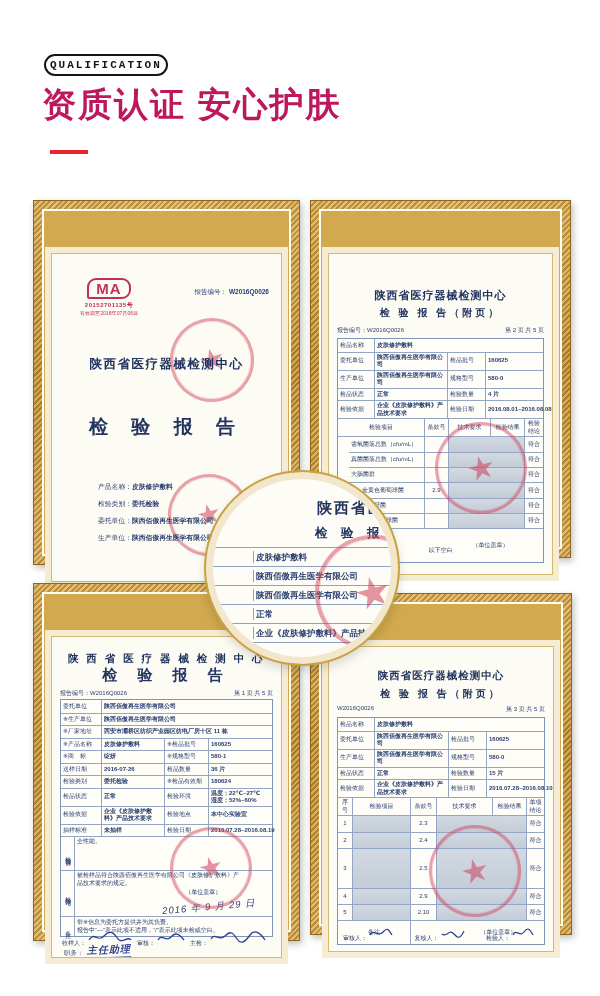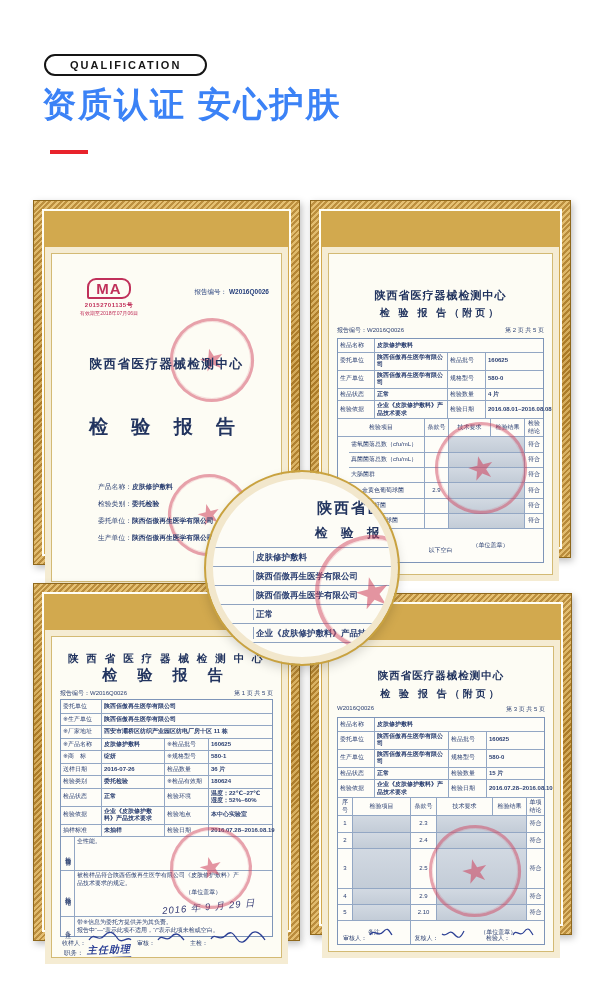--- a/index.html
+++ b/index.html
@@ -1,22 +1,22 @@
 <!DOCTYPE html>
 <html><head>
 <meta charset="utf-8">
 <style>
   *{box-sizing:border-box;margin:0;padding:0;}
   body{margin:0;background:#ffffff;font-family:"Liberation Sans","DejaVu Sans",sans-serif;}
   .stage{position:relative;width:600px;height:996px;background:#fff;overflow:hidden;color:#27407c;}
 
   
   .badge{position:absolute;left:44px;top:54px;border:2px solid #151515;border-radius:13px;
-         padding:3px 24px;font-size:11px;font-weight:bold;letter-spacing:2px;color:#151515;}
-  .h1{position:absolute;left:42px;top:82px;font-size:34px;font-weight:bold;color:#3b82f6;letter-spacing:2px;}
+         padding:3px 4px;font-size:11px;font-weight:bold;letter-spacing:2px;color:#151515;font-family:Liberation Mono, monospace;}
+  .h1{position:absolute;left:42px;top:82px;font-size:34px;font-weight:bold;color:#be185d;letter-spacing:2px;}
   .dash{position:absolute;left:50px;top:150px;width:38px;height:4px;background:#e8232b;}
 
   
   .cert{position:absolute;padding:9px;
     background:repeating-linear-gradient(135deg,rgba(122,76,14,.32) 0 2px,rgba(255,238,190,.28) 2px 4px),
                linear-gradient(180deg,#dcb057,#c08d30 45%,#d9ac55);
     box-shadow:0 0 0 1px #8f681c inset,2px 3px 7px rgba(0,0,0,.25);}
   .m1{height:100%;background:#fffef6;padding:2px;}
   .m2{height:100%;background:#d2a94e;padding:1px;}
   .m3{height:100%;background:#f5ecd3;padding:6px;margin-top:35px;}

